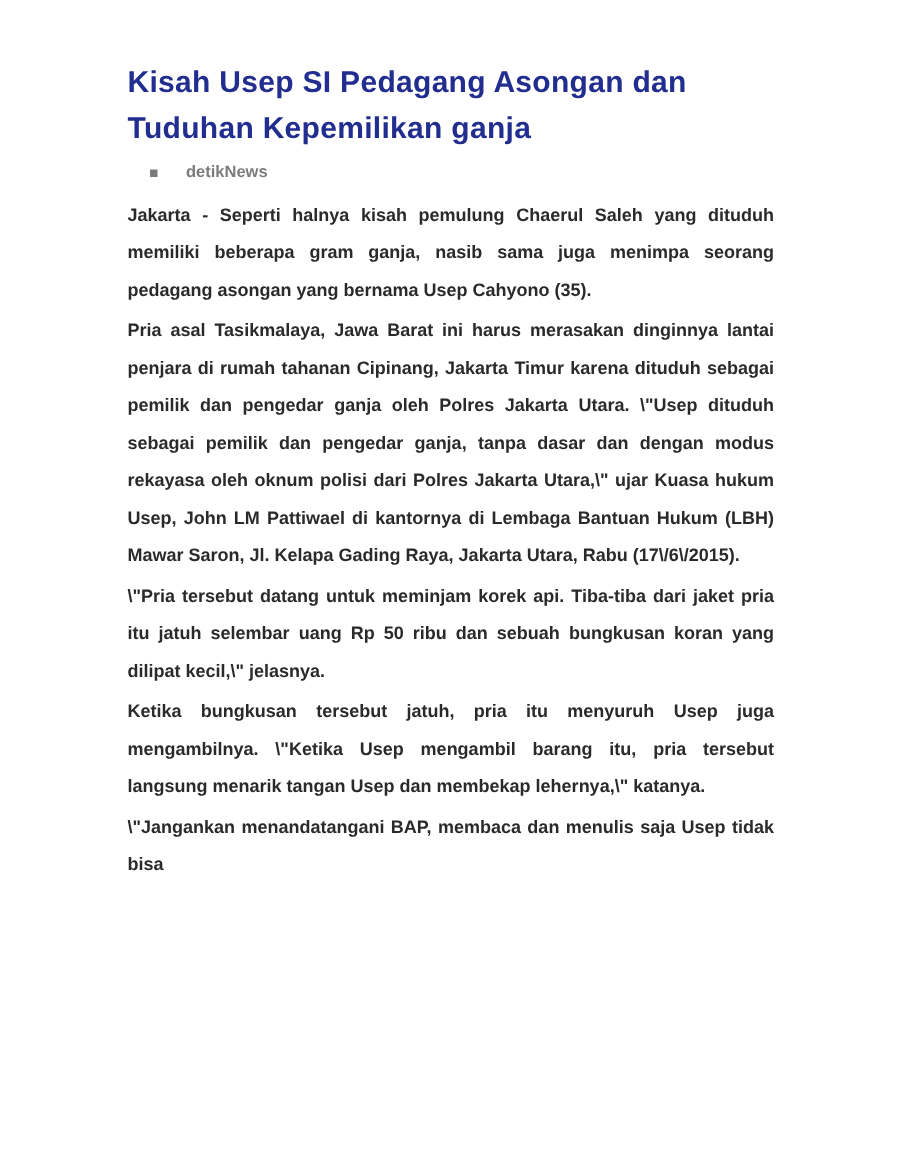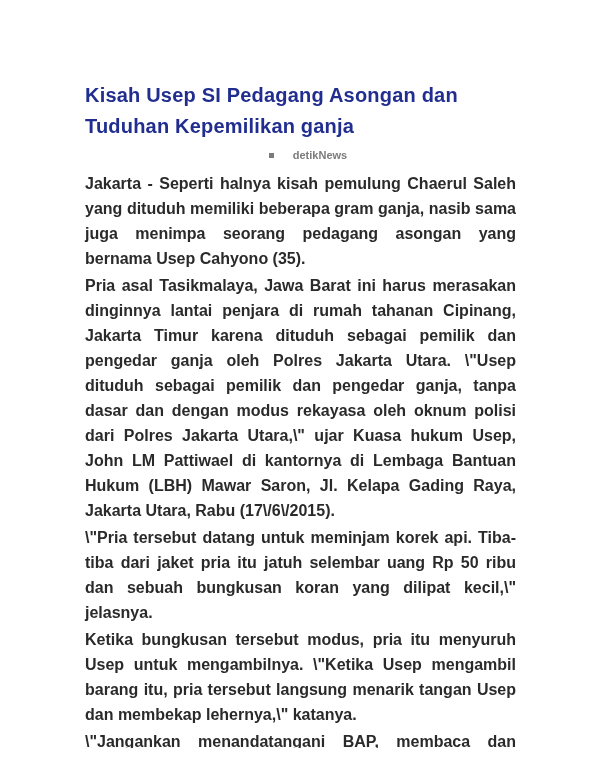--- a/index.html
+++ b/index.html
@@ -7,58 +7,56 @@
     padding: 0;
     background: #ffffff;
   }
   .page {
     position: relative;
     width: 600px;
     height: 708px;
     background: #ffffff;
     overflow: hidden;
     font-family: "Liberation Sans", sans-serif;
-    margin-top: 40px;
   }
   .content {
     position: absolute;
     left: 85px;
     top: 40px;
     width: 431px;
   }
   .article-title {
     margin: 0 0 4px 0;
     font-size: 20px;
     line-height: 31px;
     font-weight: bold;
     color: #212e8f;
     letter-spacing: 0.2px;
   }
   .source-line {
     display: flex;
     align-items: center;
     margin: 3px 0 7px 15px;
     height: 18px;
-    justify-content: center;
   }
   .bullet-square {
     width: 5px;
     height: 5px;
     background: #7b7b7b;
     margin-right: 19px;
     flex: 0 0 auto;
   }
   .source-label {
     font-size: 11px;
     font-weight: bold;
     color: #7b7b7b;
   }
   .body-par {
     margin: 0 0 2px 0;
-    font-size: 16px;
+    font-size: 12px;
     line-height: 25px;
     font-weight: bold;
     color: #2a2a2a;
     text-align: justify;
     text-justify: inter-word;
   }
 </style>
 </head>
 <body>
 
@@ -68,17 +66,17 @@
     <h1 class="article-title">Kisah Usep SI Pedagang Asongan dan Tuduhan Kepemilikan ganja</h1>
 
     <div class="source-line">
       <span class="bullet-square"></span>
       <span class="source-label">detikNews</span>
     </div>
 
     <p class="body-par">Jakarta - Seperti halnya kisah pemulung Chaerul Saleh yang dituduh memiliki beberapa gram ganja, nasib sama juga menimpa seorang pedagang asongan yang bernama Usep Cahyono (35).</p>
     <p class="body-par">Pria asal Tasikmalaya, Jawa Barat ini harus merasakan dinginnya lantai penjara di rumah tahanan Cipinang, Jakarta Timur karena dituduh sebagai pemilik dan pengedar ganja oleh Polres Jakarta Utara. \"Usep dituduh sebagai pemilik dan pengedar ganja, tanpa dasar dan dengan modus rekayasa oleh oknum polisi dari Polres Jakarta Utara,\" ujar Kuasa hukum Usep, John LM Pattiwael di kantornya di Lembaga Bantuan Hukum (LBH) Mawar Saron, Jl. Kelapa Gading Raya, Jakarta Utara, Rabu (17\/6\/2015).</p>
     <p class="body-par">\"Pria tersebut datang untuk meminjam korek api. Tiba-tiba dari jaket pria itu jatuh selembar uang Rp 50 ribu dan sebuah bungkusan koran yang dilipat kecil,\" jelasnya.</p>
-    <p class="body-par">Ketika bungkusan tersebut modus, pria itu menyuruh Usep untuk mengambilnya. \"Ketika Usep mengambil barang itu, pria tersebut langsung menarik tangan Usep dan membekap lehernya,\" katanya.</p>
+    <p class="body-par">Ketika bungkusan tersebut jatuh, pria itu menyuruh Usep juga mengambilnya. \"Ketika Usep mengambil barang itu, pria tersebut langsung menarik tangan Usep dan membekap lehernya,\" katanya.</p>
     <p class="body-par">\"Jangankan menandatangani BAP, membaca dan menulis saja Usep tidak bisa</p>
 
   </div>
 </div>
 
 </body></html>

